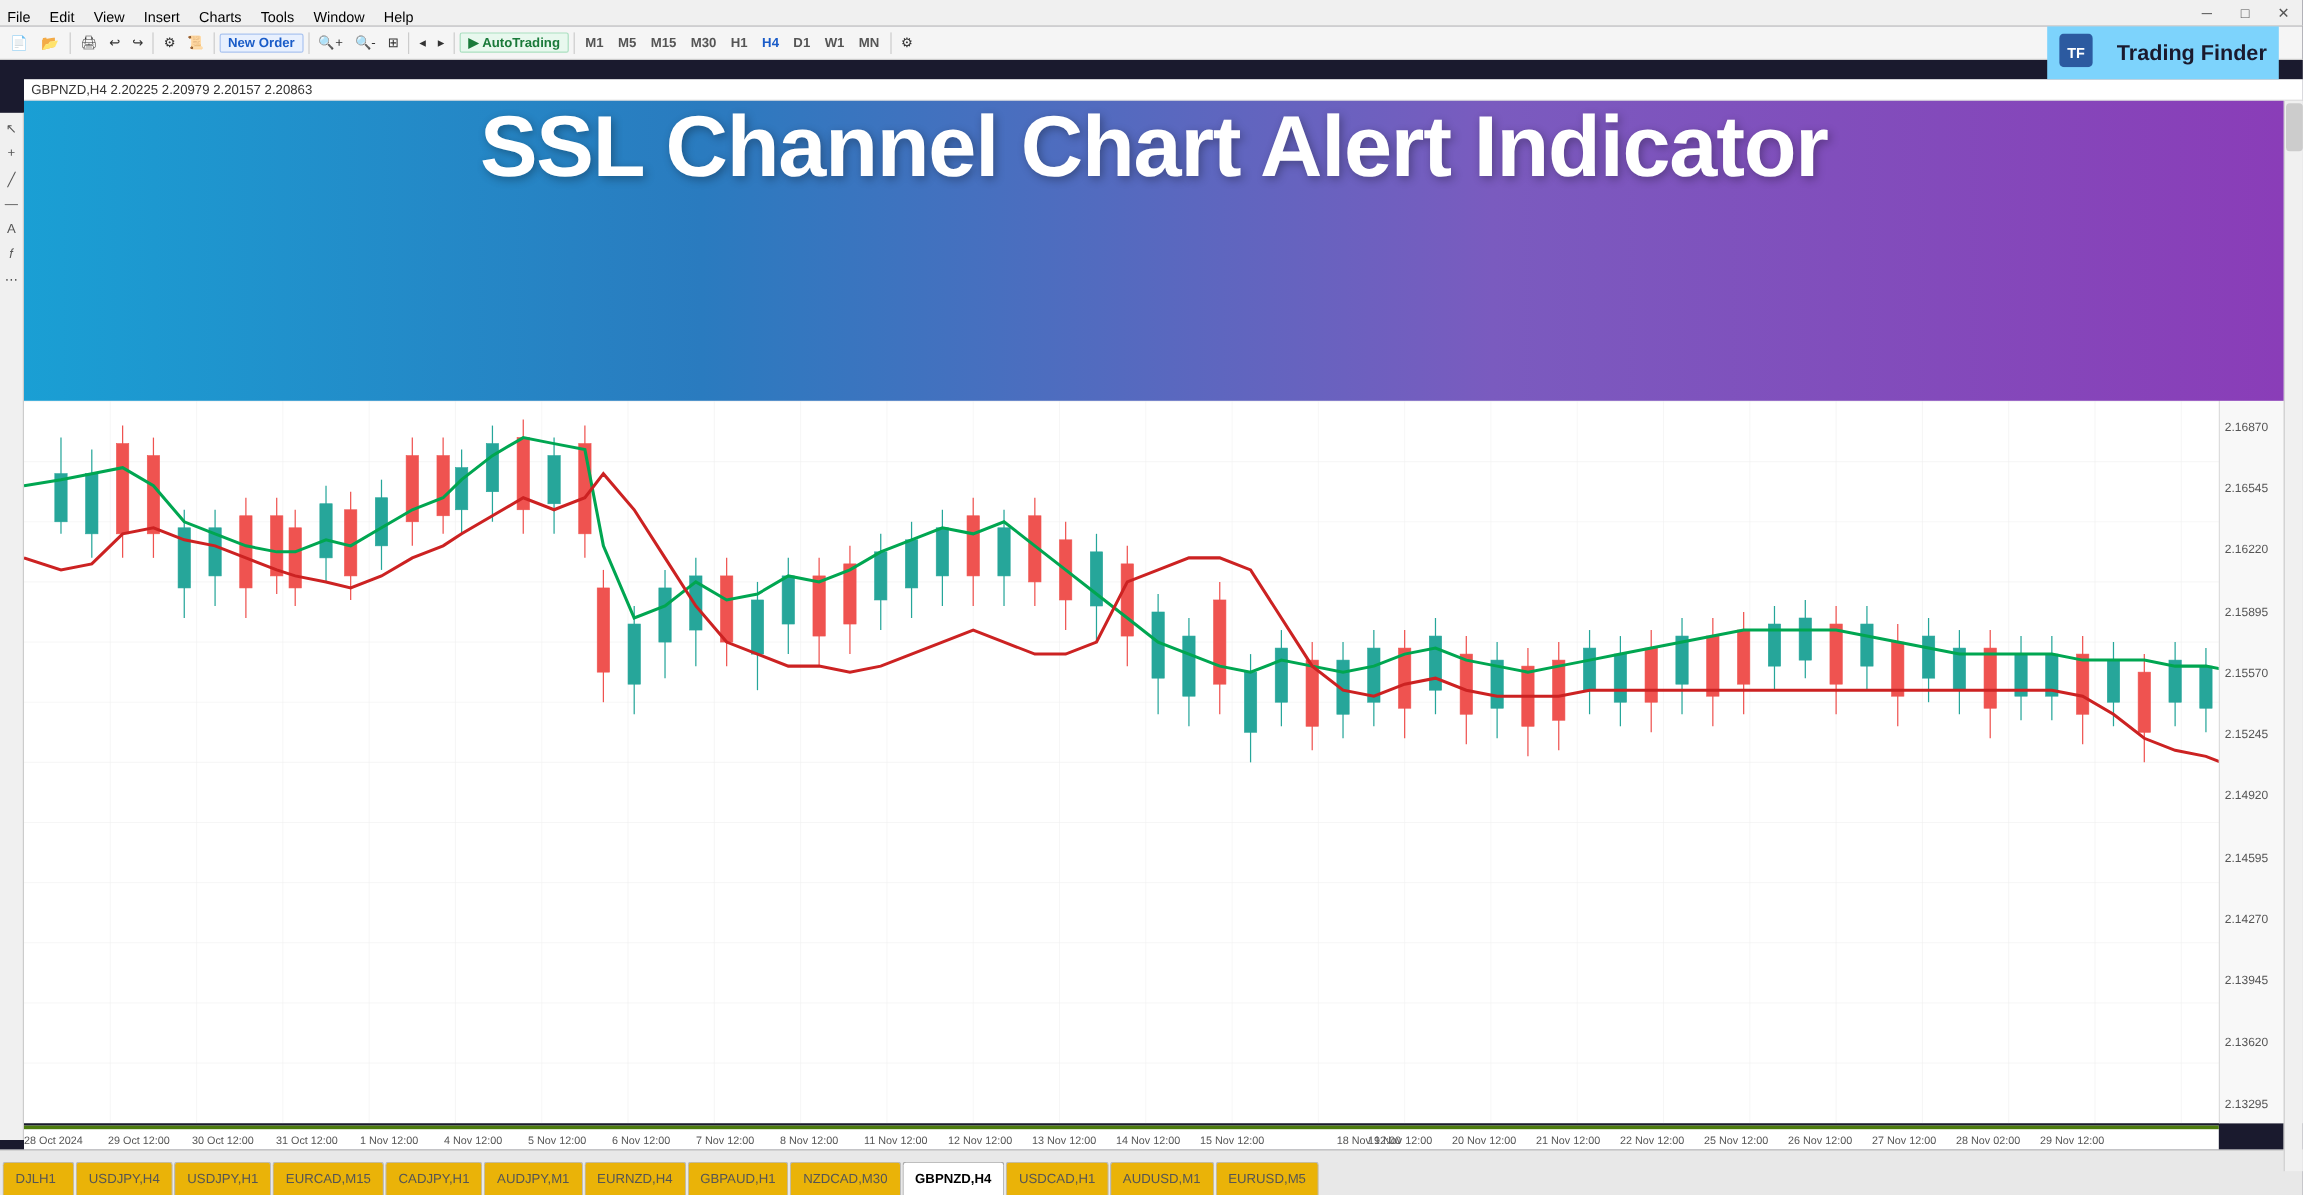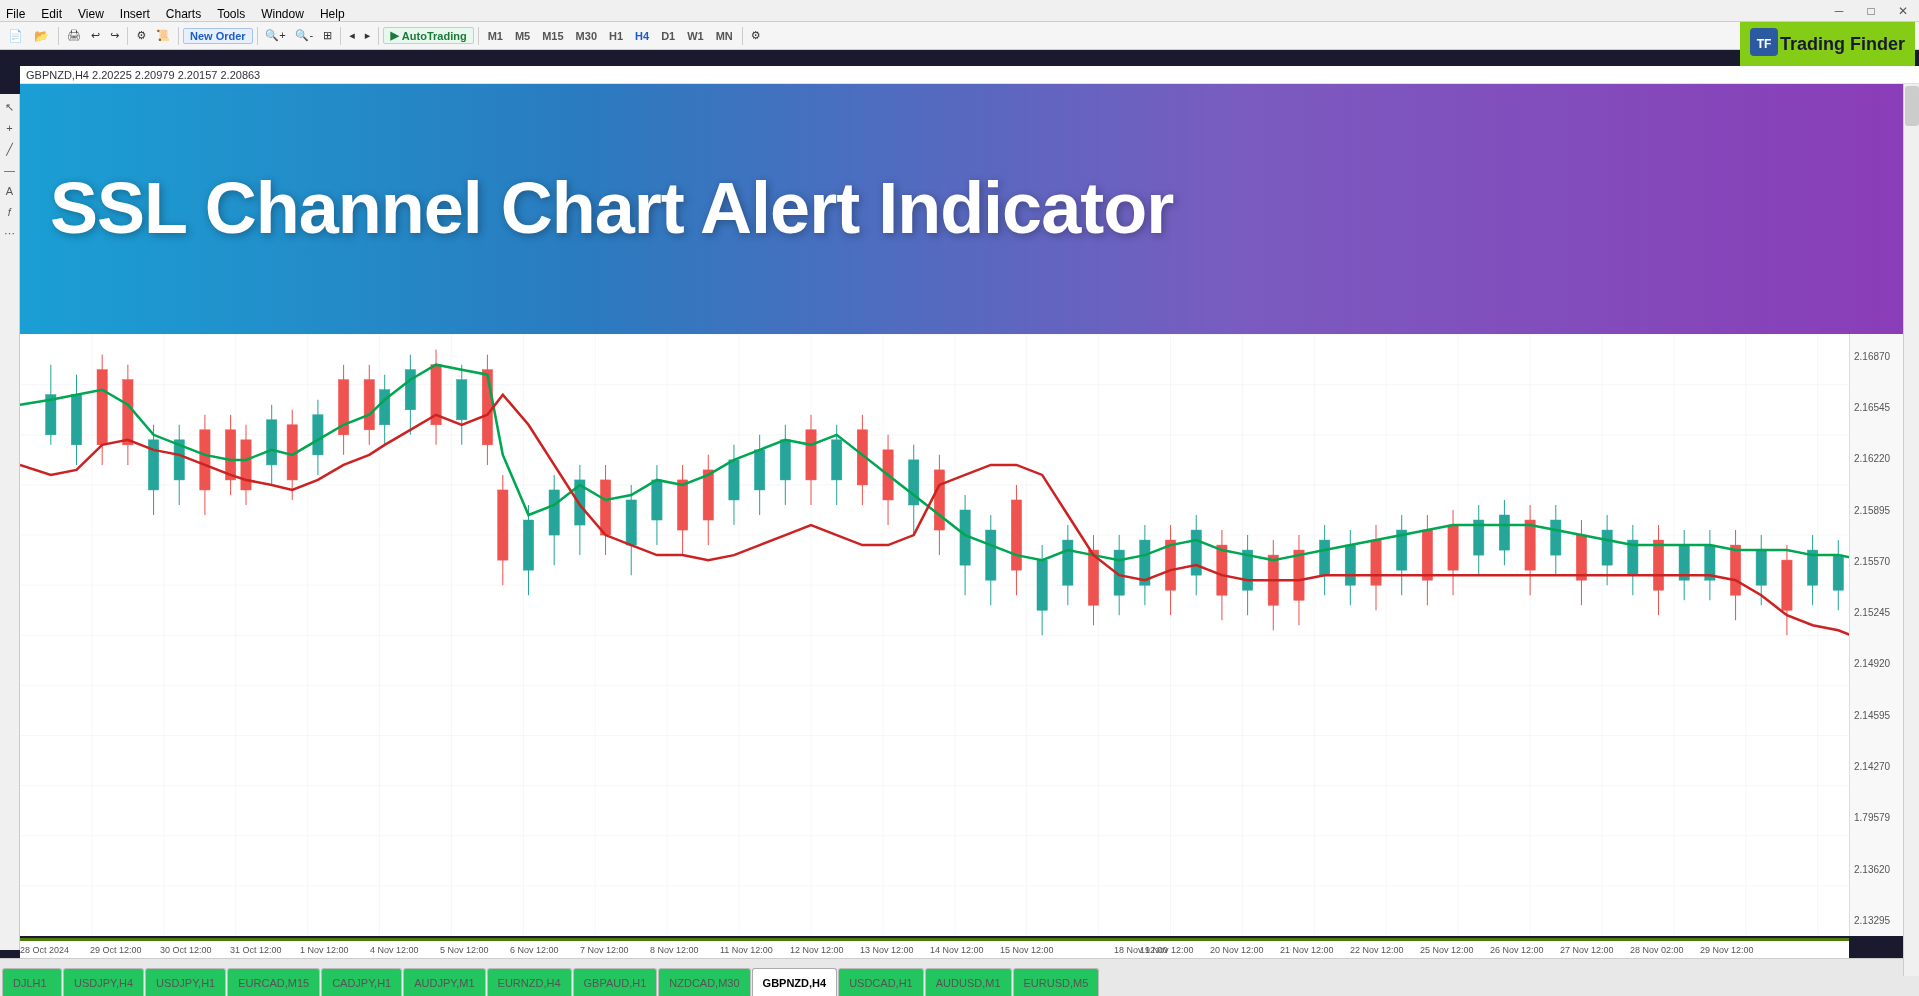--- a/index.html
+++ b/index.html
@@ -145,20 +145,21 @@
       left: 20px;
       right: 16px;
       height: 250px;
       z-index: 20;
       display: flex;
       align-items: center;
       background: linear-gradient(90deg, #1a9fd4 0%, #2a7bbf 30%, #7a5bbf 65%, #8a3db8 100%);
       border-radius: 0;
       padding: 0 30px;
       overflow: hidden;
+      flex-direction: column;
     }
     #banner-text {
       font-size: 72px;
       font-weight: 900;
       color: white;
       text-shadow: 2px 2px 8px rgba(0,0,0,0.3);
       letter-spacing: -1px;
       flex: 1;
       line-height: 1.1;
     }
@@ -233,21 +234,21 @@
       align-items: flex-end;
       padding: 0 0 0 2px;
       overflow-x: auto;
       gap: 1px;
     }
     .tab {
       height: 28px;
       padding: 0 10px;
       font-size: 11px;
       color: #555;
-      background: #22c55e;
+      background: #eab308;
       border: 1px solid #bbb;
       border-bottom: none;
       border-radius: 3px 3px 0 0;
       cursor: pointer;
       display: flex;
       align-items: center;
       white-space: nowrap;
       min-width: 60px;
     }
     .tab.active {
@@ -306,21 +307,21 @@
   <span>Window</span>
   <span>Help</span>
 
   <div id="window-controls" style="margin-left:auto;display:flex;">
     <div class="win-btn">─</div>
     <div class="win-btn">□</div>
     <div class="win-btn close">✕</div>
   </div>
 </div>
 
-<div id="trading-finder-area" style="position:absolute;top:22px;right:4px;height:44px;display:flex;align-items:center;gap:2px;z-index:100;background:#84cc16;padding:0 10px;">
+<div id="trading-finder-area" style="position:absolute;top:22px;right:20px;height:44px;display:flex;align-items:center;gap:20px;z-index:100;background:#7dd3fc;padding:0 10px;">
   <div class="logo-icon">
     <svg width="28" height="28" viewBox="0 0 28 28">
       <rect width="28" height="28" rx="4" fill="#2c5aa0"></rect>
       <text x="14" y="20" text-anchor="middle" fill="white" font-size="12" font-weight="bold">TF</text>
     </svg>
   </div>
   <span style="font-size:18px;font-weight:700;color:#1a1a2e;">Trading Finder</span>
 </div>
 
 <div id="toolbar">
@@ -838,21 +839,21 @@
   <span>2.17195</span>
   <span>2.16870</span>
   <span>2.16545</span>
   <span>2.16220</span>
   <span>2.15895</span>
   <span>2.15570</span>
   <span>2.15245</span>
   <span>2.14920</span>
   <span>2.14595</span>
   <span>2.14270</span>
-  <span>1.79579</span>
+  <span>2.13945</span>
   <span>2.13620</span>
   <span>2.13295</span>
 </div>
 
 <div id="time-axis">
   <span class="time-label" style="left:0px">28 Oct 2024</span>
   <span class="time-label" style="left:70px">29 Oct 12:00</span>
   <span class="time-label" style="left:140px">30 Oct 12:00</span>
   <span class="time-label" style="left:210px">31 Oct 12:00</span>
   <span class="time-label" style="left:280px">1 Nov 12:00</span>

